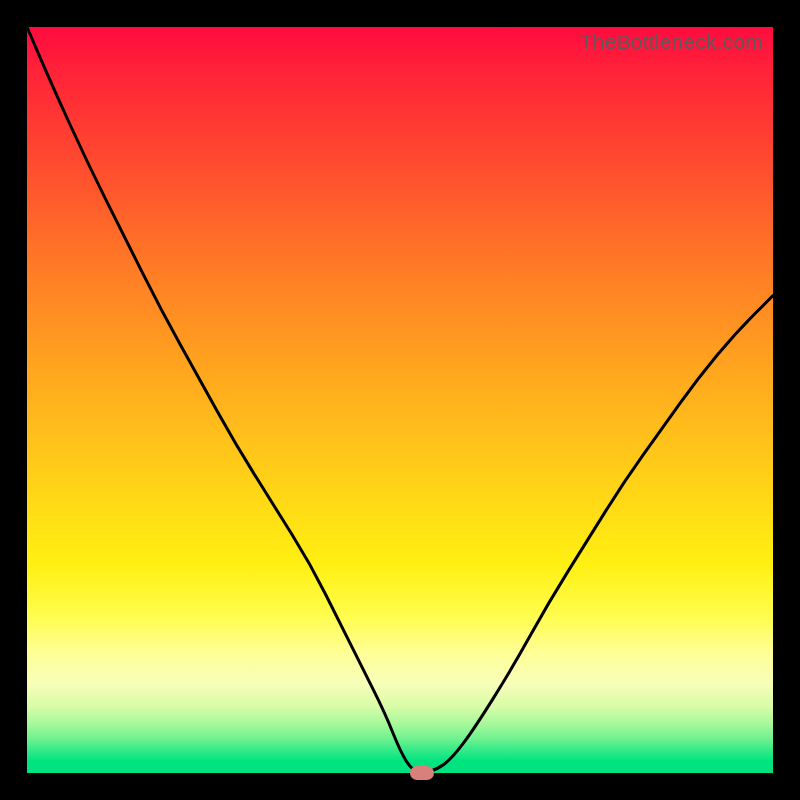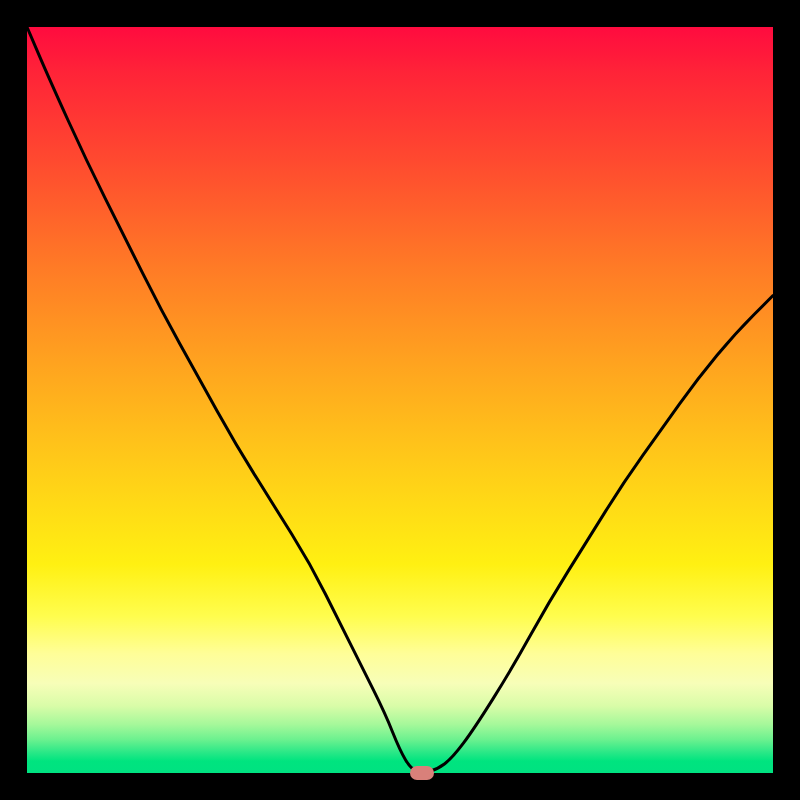--- a/index.html
+++ b/index.html
@@ -70,20 +70,21 @@
     background: #d9807a;
   }
 </style>
 </head>
 <body>
 
 <div class="frame">
 
   <div class="plot-area">
 
+    <div class="watermark">TheBottleneck.com</div>
 
     <svg class="curve" viewBox="0 0 746 746" preserveAspectRatio="none">
       <path id="curve-path" fill="none" stroke="#000" stroke-width="3" stroke-linecap="round" d="M 0 0 Q 0 0 11.19 26.109999999999957 Q 22.38 52.219999999999914 41.03 93.25 Q 59.68 134.2800000000001 78.33 171.58000000000004 Q 96.98 208.88 115.63 246.18 Q 134.28 283.48 152.93 317.05 Q 171.58 350.62 190.23000000000002 384.19 Q 208.88000000000002 417.76 227.53000000000003 447.6 Q 246.18 477.44 264.83000000000004 507.28 Q 283.48 537.12 298.4 566.96 Q 313.32 596.8 324.51 619.18 Q 335.7 641.56 346.89 663.94 Q 358.08 686.32 365.53999999999996 704.97 Q 373 723.62 378.595 732.9449999999999 Q 384.19 742.27 389.78499999999997 744.135 Q 395.38 746 402.84000000000003 744.135 Q 410.3 742.27 417.76 736.675 Q 425.21999999999997 731.08 436.40999999999997 716.1600000000001 Q 447.59999999999997 701.24 466.25 671.4 Q 484.90000000000003 641.56 503.54999999999995 607.99 Q 522.1999999999999 574.42 540.8499999999999 544.5799999999999 Q 559.5 514.74 578.1500000000001 484.9 Q 596.8000000000001 455.06 615.45 428.95 Q 634.1 402.84 652.75 376.73 Q 671.4 350.62 690.05 328.24 Q 708.6999999999999 305.86 727.3499999999999 287.21000000000004 T 746 268.56"></path>
     </svg>
 
     <div class="marker" id="min-marker" style="left: 383.38px; top: 739px;"></div>
 
   </div>
 </div>
 

